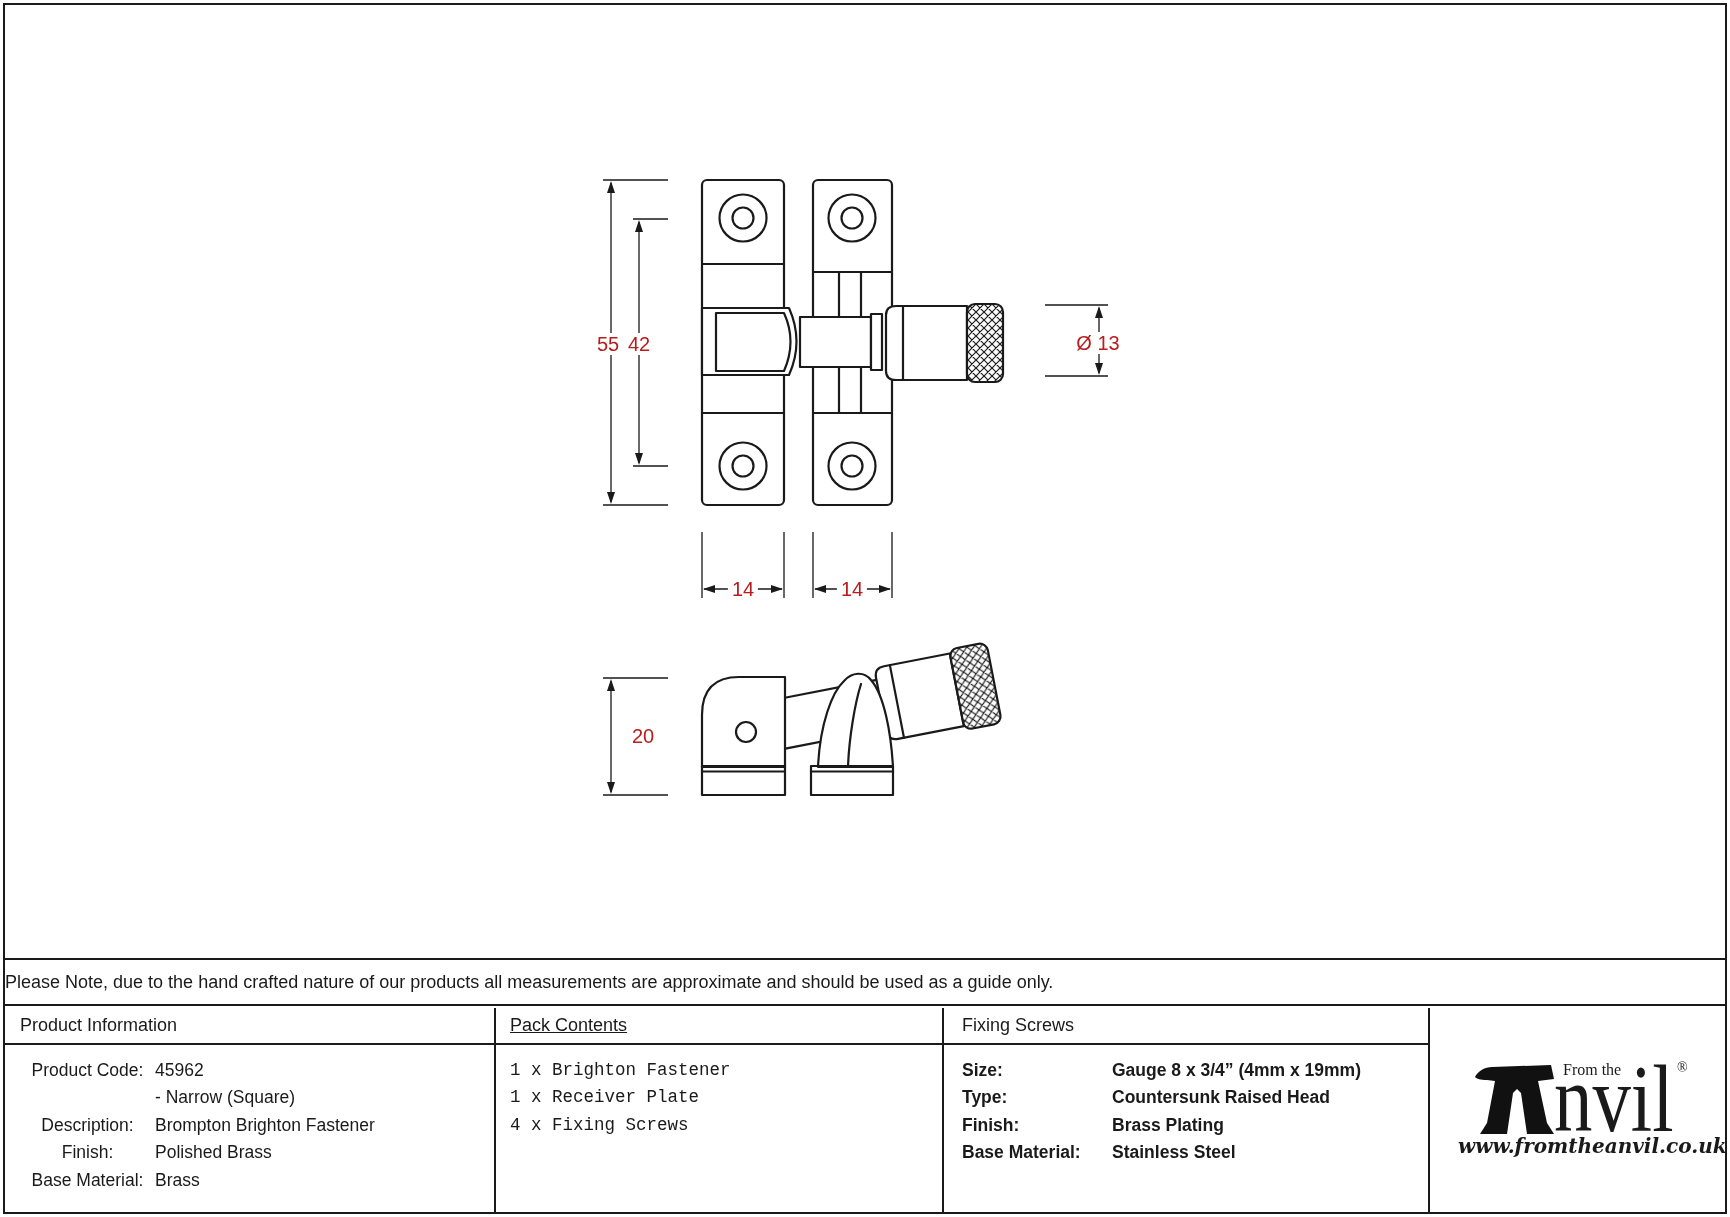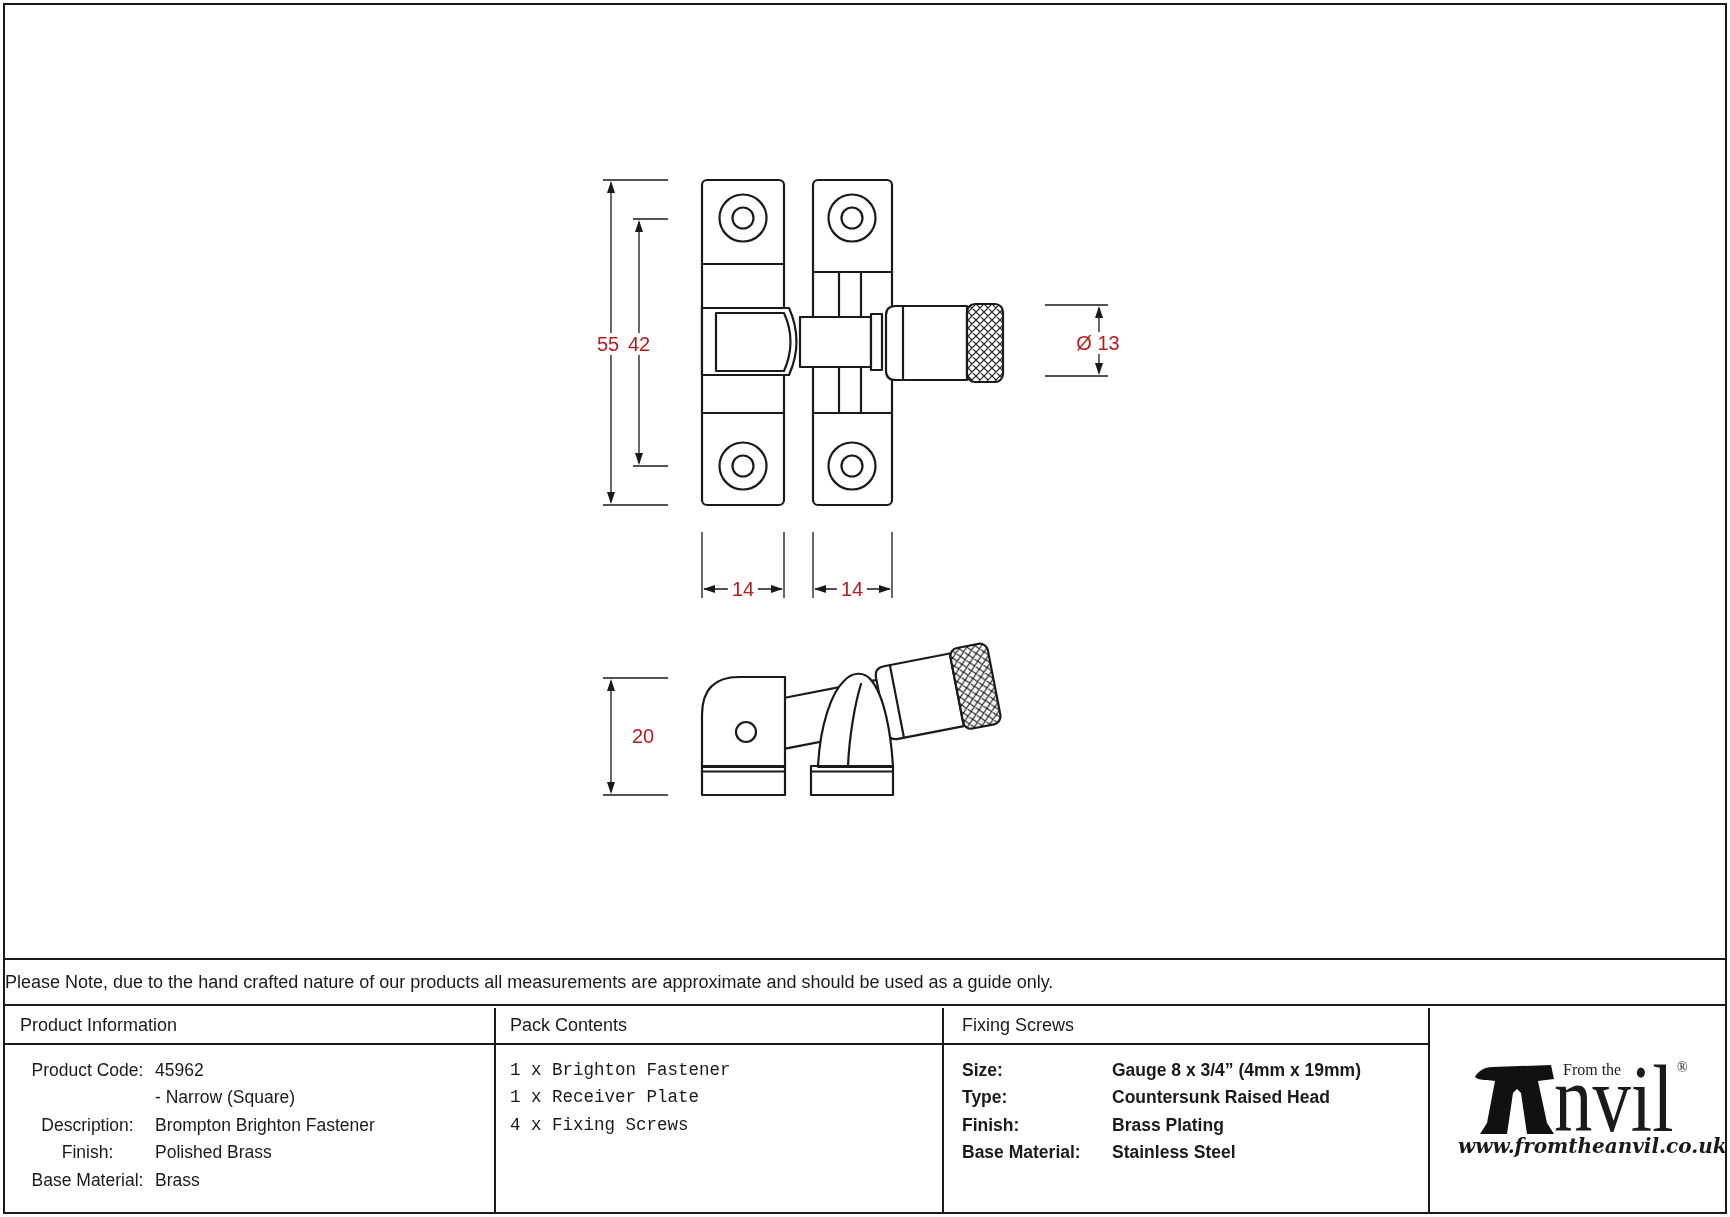--- a/index.html
+++ b/index.html
@@ -16,21 +16,21 @@
   .note-bar{
     position:absolute; left:5px; right:5px; top:958px; height:48px; box-sizing:border-box;
     border-top:2px solid #1a1a1a; border-bottom:2px solid #1a1a1a;
     display:flex; align-items:center; font-size:18px;
   }
   .table-area{position:absolute; left:5px; right:5px; top:1008px; bottom:5px;}
   .vline{position:absolute; top:0; bottom:0; width:2px; background:#1a1a1a;}
   .v1{left:489px;} .v2{937px;left:937px;} .v3{left:1423px;}
   .header-underline{position:absolute; top:35px; left:0; width:1425px; height:2px; background:#1a1a1a;}
   .th{position:absolute; top:0; height:35px; line-height:35px; font-size:18px; white-space:nowrap;}
-  .th1{left:15px;} .th2{left:505px;} .th3{left:957px;}
+  .th1{left:15px;} .th2{left:505px;text-decoration:underline;} .th3{left:957px;}
   .col{position:absolute; top:49px; font-size:17.5px; line-height:27.4px;}
   .col1{left:15px;text-align:center;} .col2{left:505px;font-family:Liberation Mono, monospace;} .col3{left:957px;font-weight:bold;}
   .row{display:flex; white-space:nowrap;}
   .col1 .lbl{width:135px;} .col3 .lbl{width:150px;}
   .logo{position:absolute; left:1423px; top:0; width:302px; height:204px;}
   .logo .anvil-icon{position:absolute; left:47px; top:57px;}
   .logo .from-the{position:absolute; left:135px; top:53px; font-family:"Liberation Serif", serif; font-size:16px; white-space:nowrap;}
   .logo .wordmark{
     position:absolute; left:126px; top:43px; font-family:"Liberation Serif", serif; font-size:96px;
     line-height:1; transform:scaleX(0.8); transform-origin:left top; white-space:nowrap;

